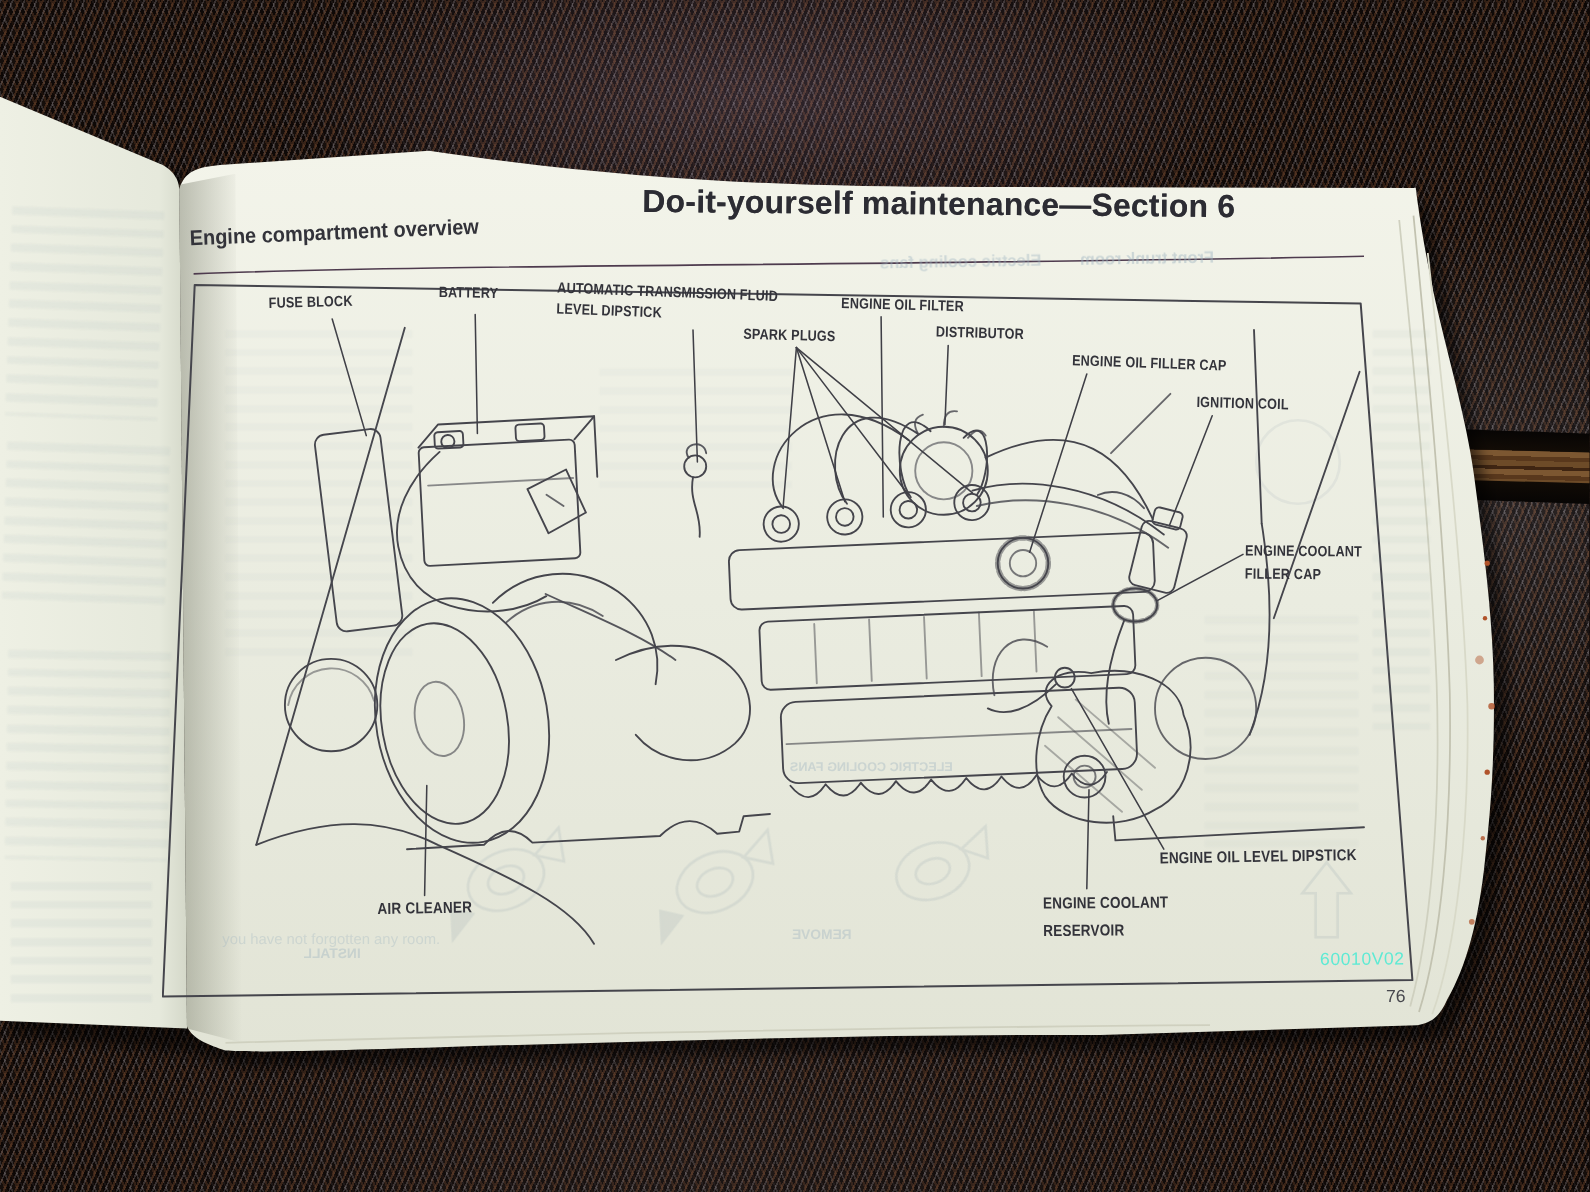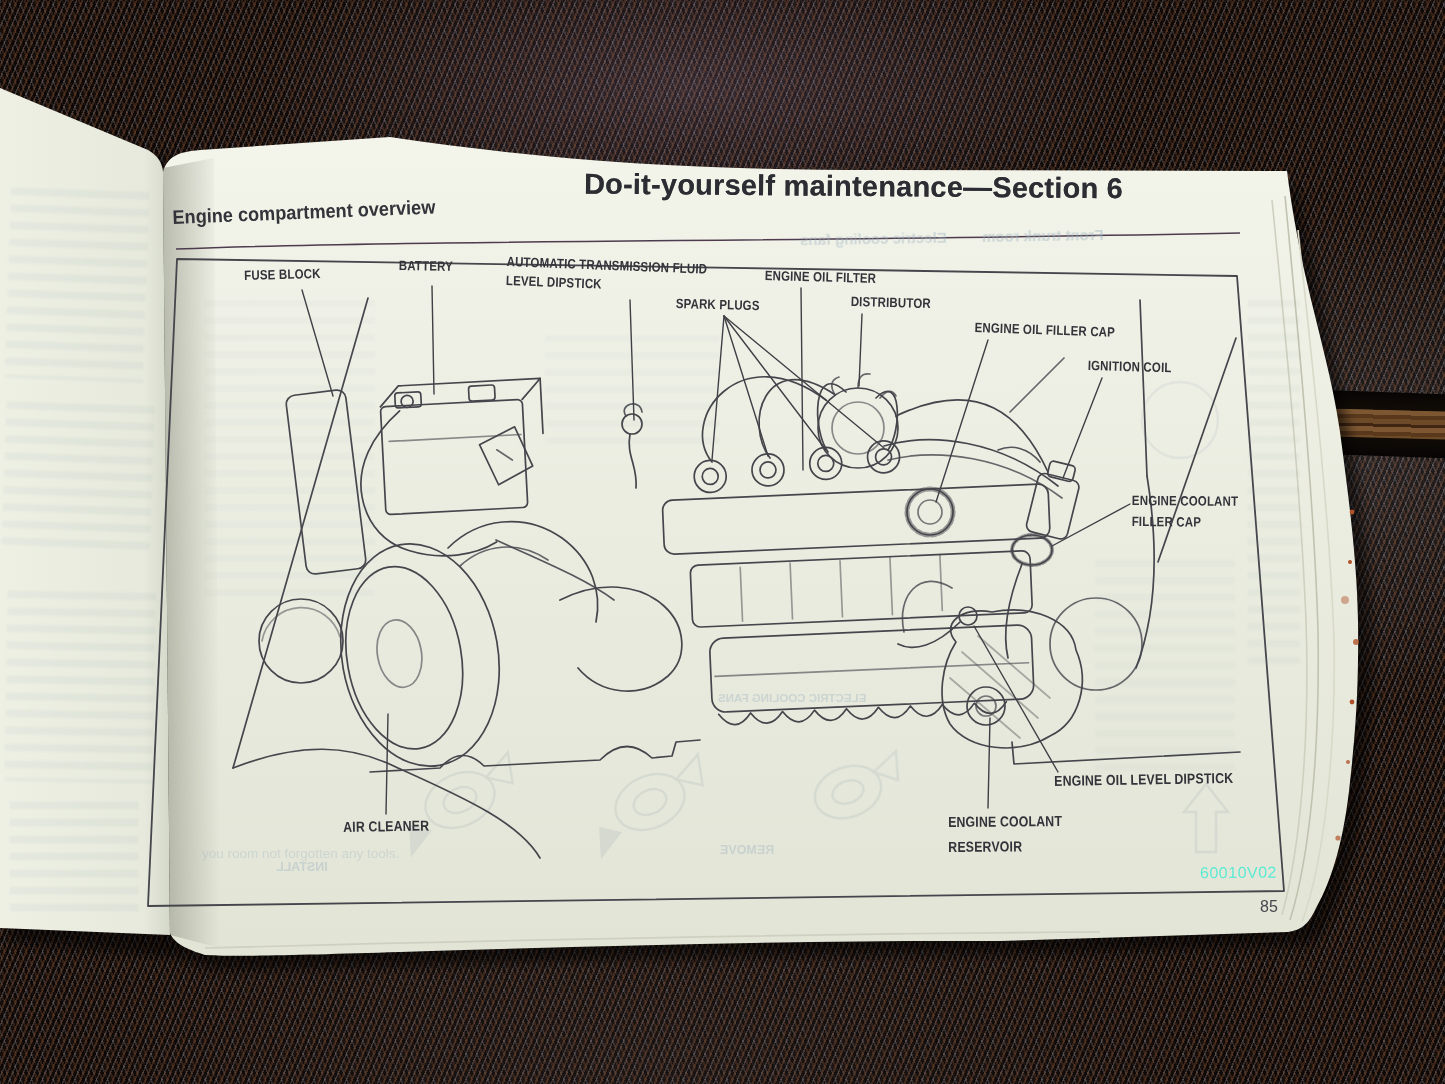--- a/index.html
+++ b/index.html
@@ -286,21 +286,21 @@
   <div class="gblock gb3"></div>
   <div class="gblock gb4"></div>
   <div class="gblock gb5"></div>
   <div class="gblock gb6"></div>
   <div class="gblock gb7"></div>
   <div class="gblock gb8"></div>
 
   <span class="ghost gh-electric">Electric cooling fans</span>
   <span class="ghost gh-trunk">Front trunk room</span>
   <span class="ghost gh-fans gmirror">ELECTRIC COOLING FANS</span>
-  <span class="ghost gh-tools">you room not forgotten any tools.</span>
+  <span class="ghost gh-tools">you have not forgotten any room.</span>
   <span class="ghost gh-install gmirror">INSTALL</span>
   <span class="ghost gh-remove gmirror">REMOVE</span>
 
   <div class="title">Do-it-yourself maintenance—Section 6</div>
   <div class="heading">Engine compartment overview</div>
 
   <div class="lbl lb-fuse">FUSE BLOCK</div>
   <div class="lbl lb-batt">BATTERY</div>
   <div class="lbl lb-atf">
     <div>AUTOMATIC TRANSMISSION FLUID</div>
@@ -316,14 +316,14 @@
     <div>FILLER CAP</div>
   </div>
   <div class="lbl lb-oildip">ENGINE OIL LEVEL DIPSTICK</div>
   <div class="lbl lb-resv">
     <div>ENGINE COOLANT</div>
     <div>RESERVOIR</div>
   </div>
   <div class="lbl lb-air">AIR CLEANER</div>
 
   <div class="figcode">60010V02</div>
-  <div class="pagenum">85</div>
+  <div class="pagenum">76</div>
 </div>
 
 </body></html>

